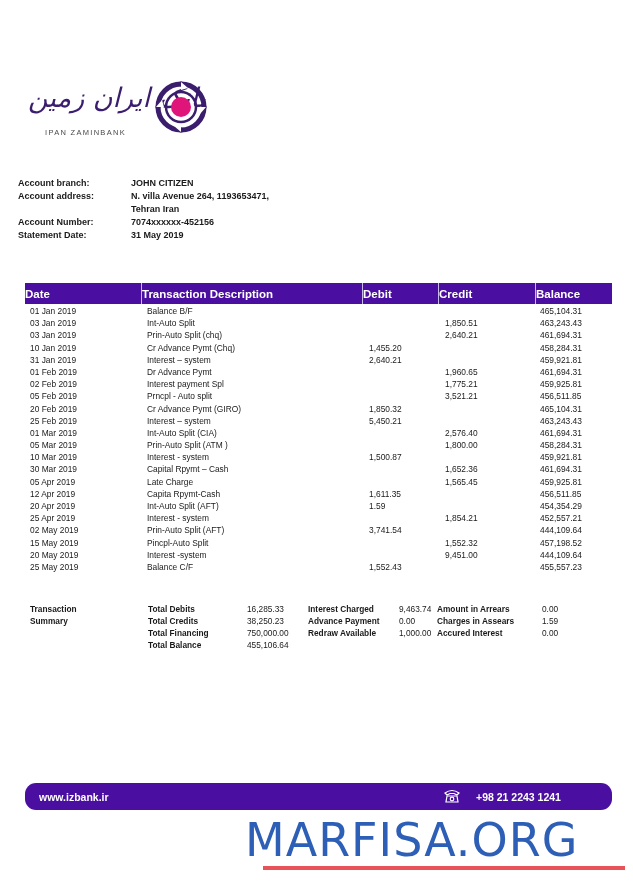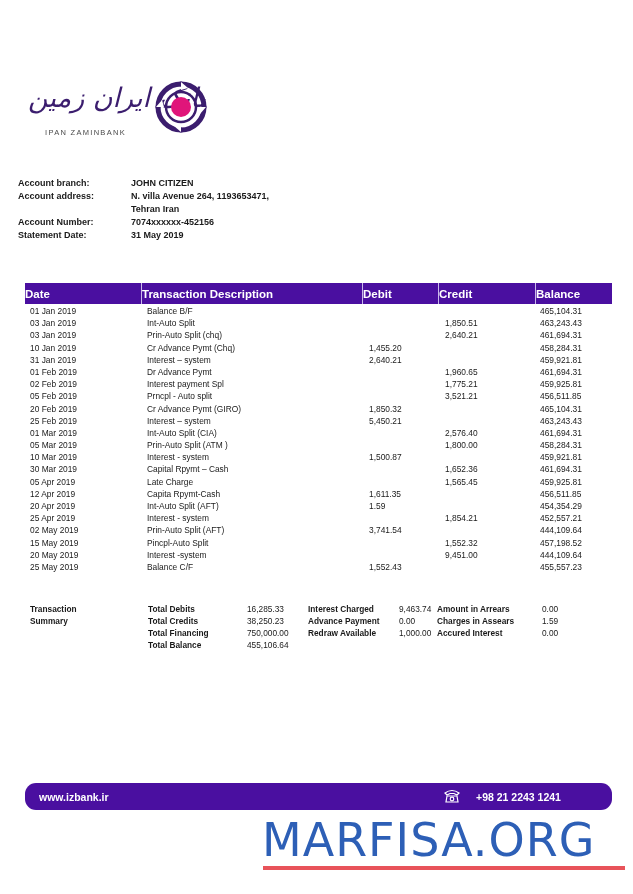--- a/index.html
+++ b/index.html
@@ -32,21 +32,21 @@
 
   .summary { position: absolute; top: 603px; left: 30px; font-size: 8.3px; line-height: 12px; }
   .sum-col { position: absolute; top: 0; white-space: nowrap; }
   .bold { font-weight: bold; }
 
   .footer { position: absolute; left: 25px; top: 783px; width: 587px; height: 27px; background: #4a0fa0; color: #ffffff; font-size: 10.5px; font-weight: bold; border-radius: 11px; }
   .footer-url { position: absolute; left: 14px; top: 8px; }
   .footer-phone { position: absolute; left: 451px; top: 8px; }
   .phone-icon { position: absolute; left: 418px; top: 5px; width: 18px; height: 16px; }
 
-  .watermark { position: absolute; left: 262px; top: 813px; font-size: 46px; color: #2d5fb6; letter-spacing: 1px; white-space: nowrap; font-family: "DejaVu Sans", sans-serif; }
+  .watermark { position: absolute; left: 245px; top: 813px; font-size: 46px; color: #2d5fb6; letter-spacing: 1px; white-space: nowrap; font-family: "DejaVu Sans", sans-serif; }
   .watermark-line { position: absolute; left: 263px; top: 866px; width: 362px; height: 4px; background: #e8535a; }
 </style>
 </head>
 <body>
 
 <div class="logo">
   <div class="logo-arabic">بانک ایران زمین</div>
   <div class="logo-latin">IPAN ZAMINBANK</div>
   <svg class="logo-mark" viewBox="0 0 54 54">
     <g fill="none" stroke="#3b1d6e" stroke-width="5" stroke-linecap="round">

